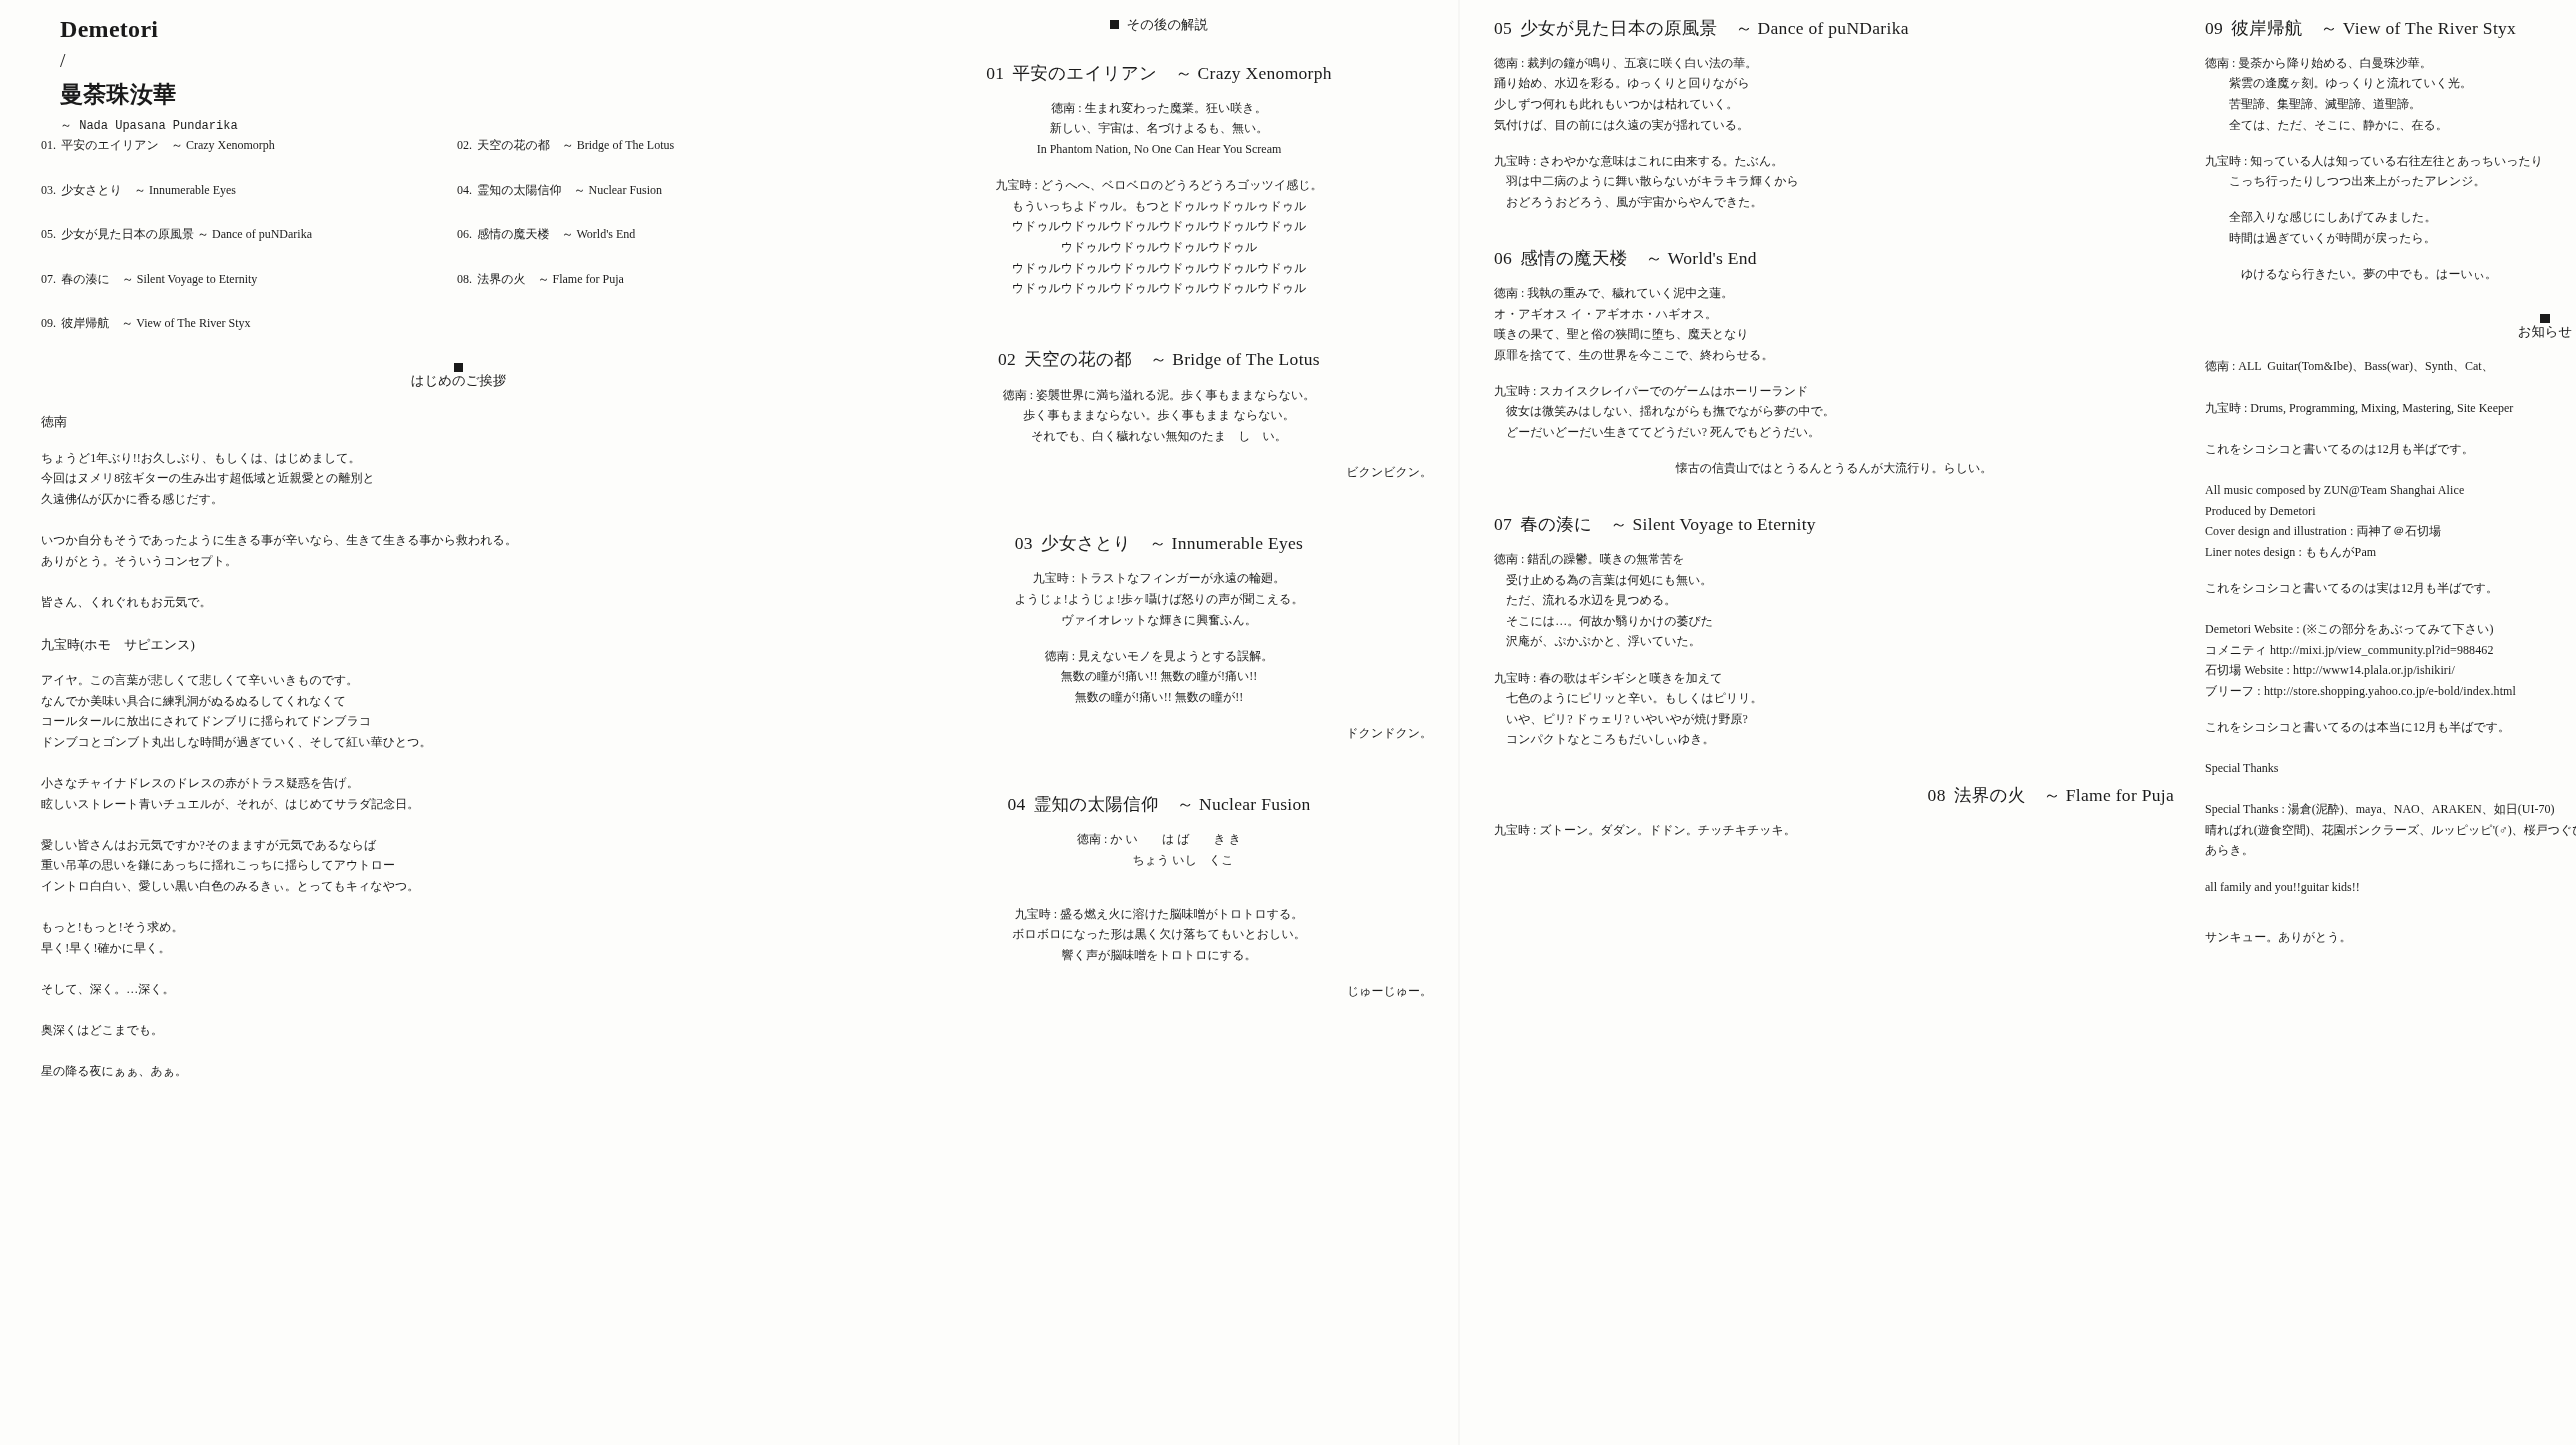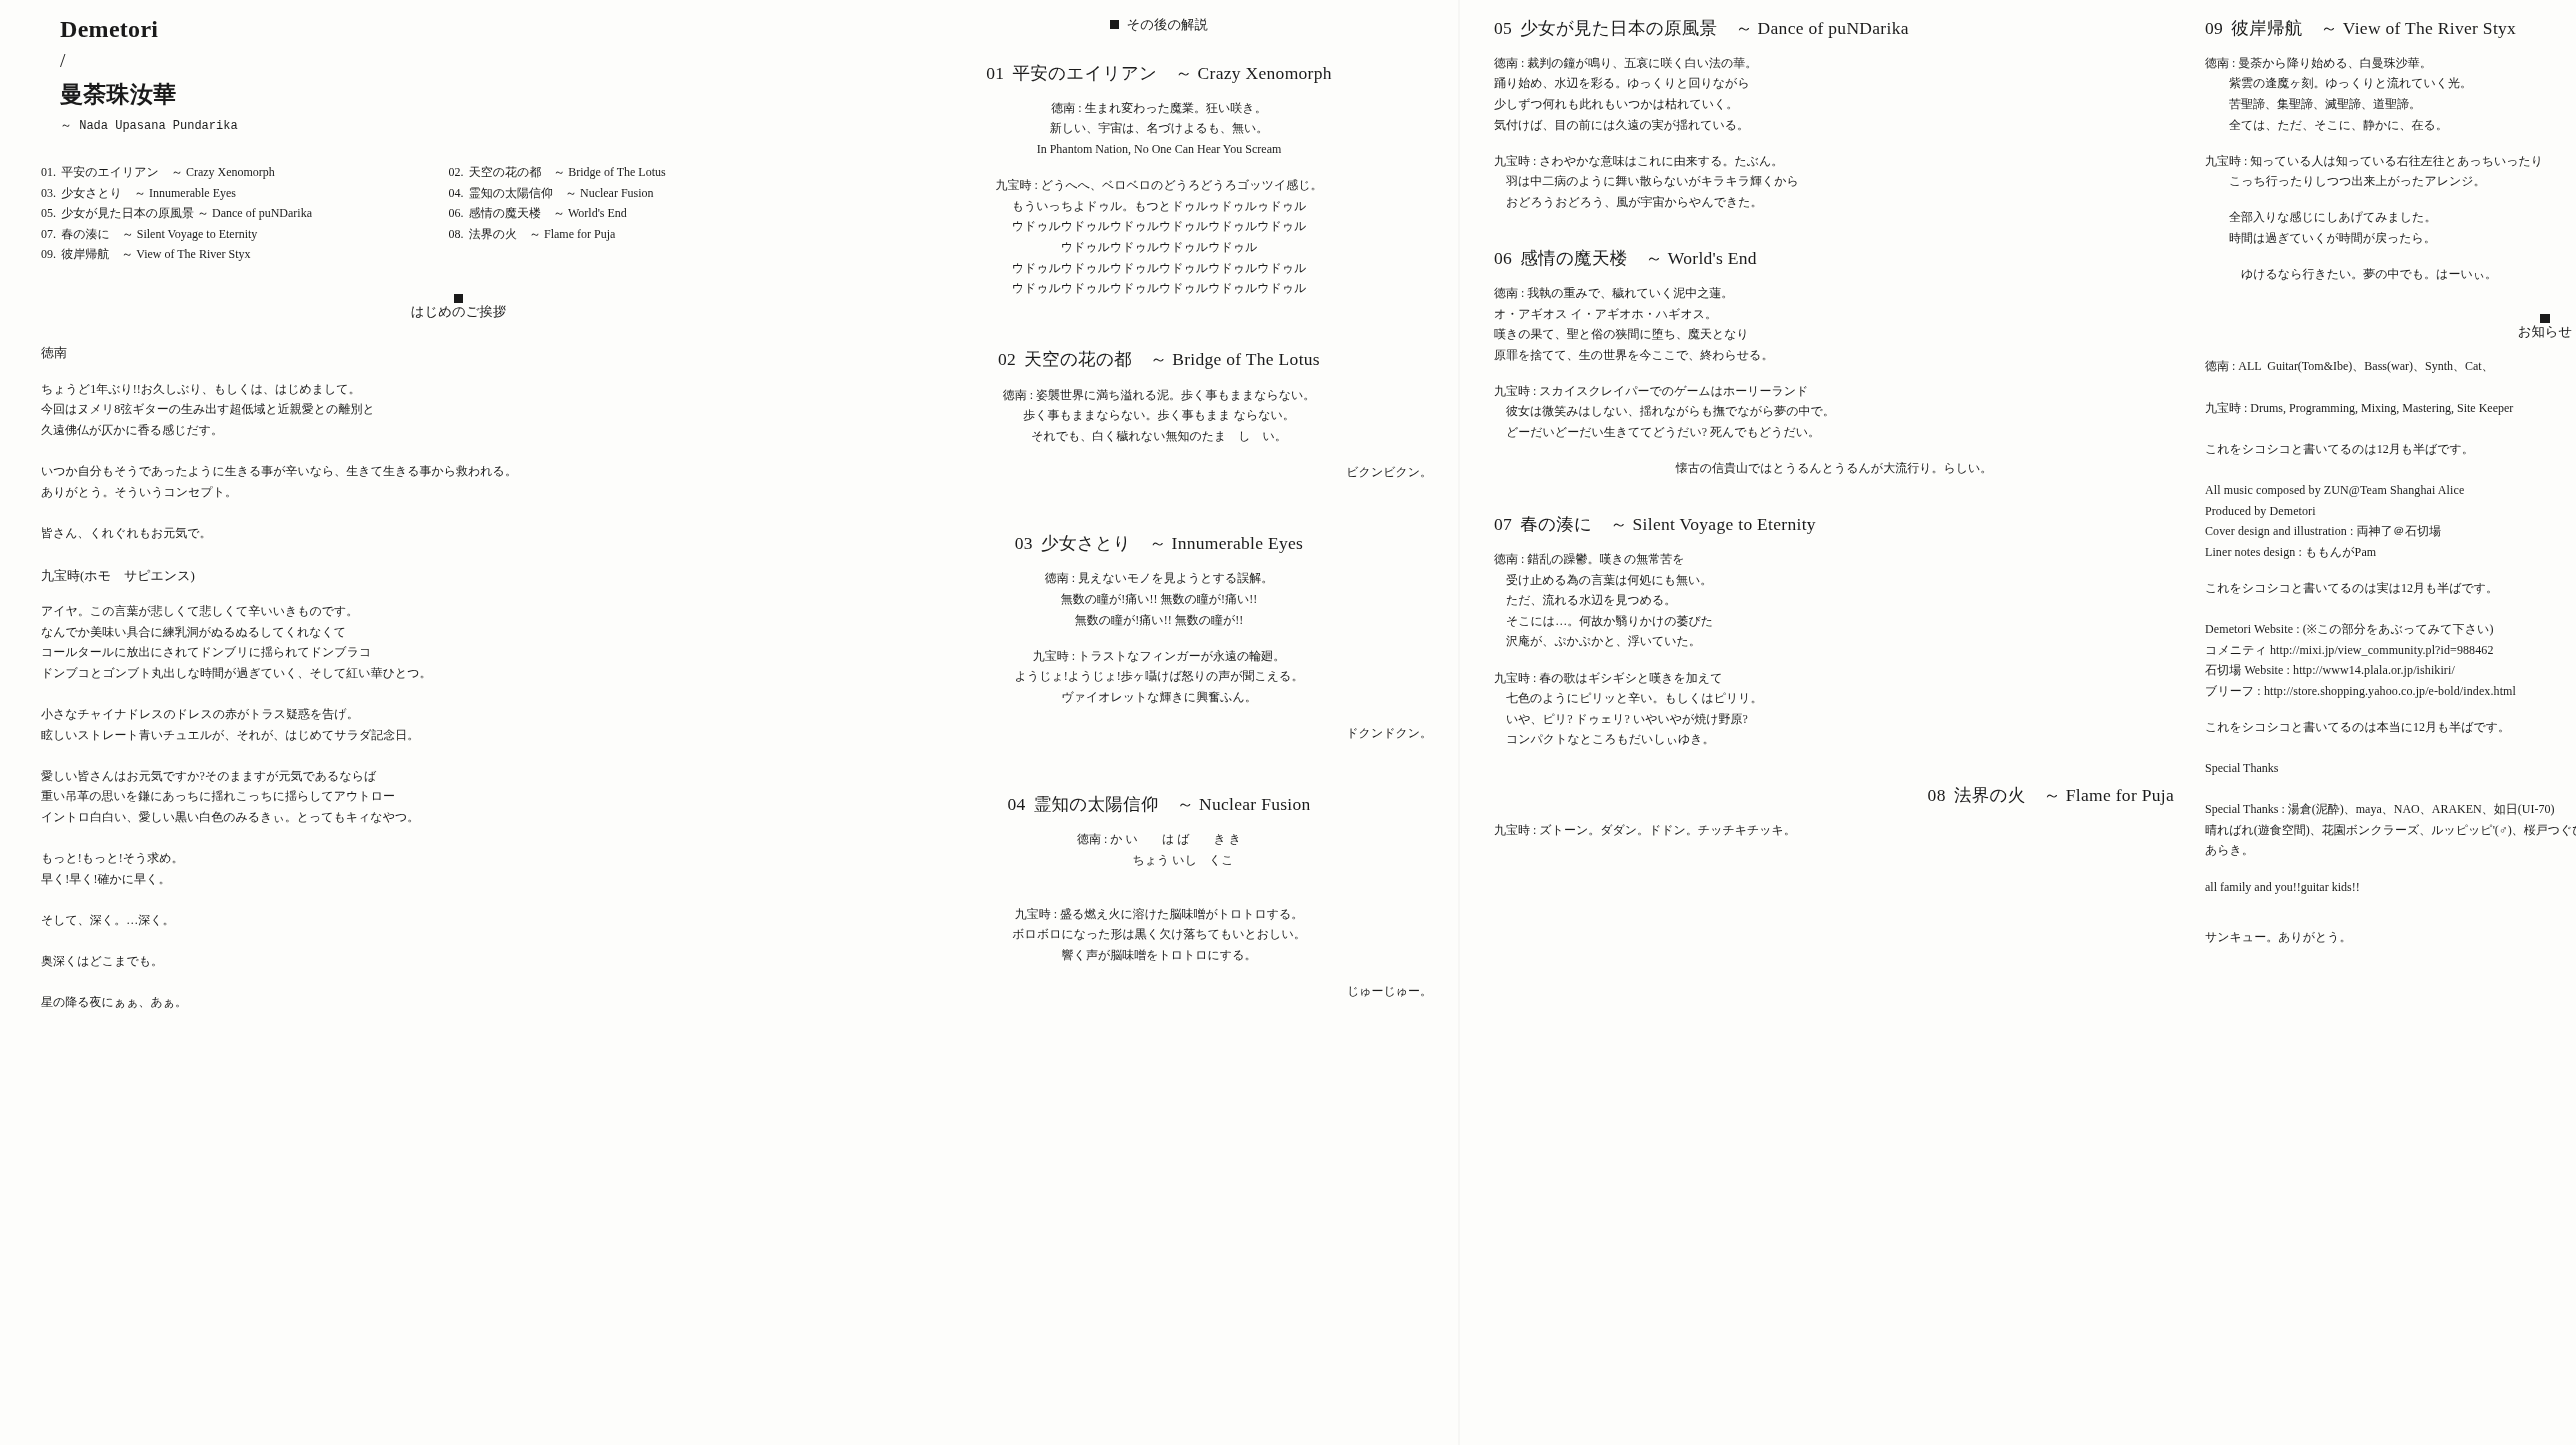--- a/index.html
+++ b/index.html
@@ -56,25 +56,26 @@
   .brand .kanji { font-size: 23px; font-weight: 700; }
   .brand .sub {
     font-size: 12px;
     font-weight: 400;
     letter-spacing: 0px;
     margin-left: 19px;
     font-family: Liberation Mono, monospace;
   }
 
   .tracklist {
-    margin-top: 28px;
+    margin-top: 1px;
     display: grid;
     grid-template-columns: 392px 392px;
     column-gap: 15.5px;
     row-gap: 0px;
+    gap: 24px;
   }
   .tracklist .tl-item {
     font-size: 12px;
     line-height: 20.6px;
     white-space: nowrap;
   }
   .tracklist .tl-item .no { margin-right: 5.2px; }
 
   .section-head {
     font-size: 13.4px;
@@ -264,26 +265,26 @@
     </div>
     <div class="lyric-block">徳南 : 姿襲世界に満ち溢れる泥。歩く事もままならない。
 歩く事もままならない。歩く事もまま ならない。
 それでも、白く穢れない無知のたま　し　い。</div>
     <div class="lyric-block" style="text-align:right;">ビクンビクン。</div>
     <div class="block-gap-l"></div>
 
     <div class="track-title">
       <span class="tnum">03</span><span>少女さとり　～ Innumerable Eyes</span>
     </div>
+    <div class="lyric-block">九宝時 : トラストなフィンガーが永遠の輪廻。
+ようじょ!ようじょ!歩ヶ囁けば怒りの声が聞こえる。
+ヴァイオレットな輝きに興奮ふん。</div>
     <div class="lyric-block">徳南 : 見えないモノを見ようとする誤解。
 無数の瞳が!痛い!! 無数の瞳が!痛い!!
 無数の瞳が!痛い!! 無数の瞳が!!</div>
-    <div class="lyric-block">九宝時 : トラストなフィンガーが永遠の輪廻。
-ようじょ!ようじょ!歩ヶ囁けば怒りの声が聞こえる。
-ヴァイオレットな輝きに興奮ふん。</div>
     <div class="lyric-block" style="text-align:right;">ドクンドクン。</div>
     <div class="block-gap-l"></div>
 
     <div class="track-title">
       <span class="tnum">04</span><span>霊知の太陽信仰　～ Nuclear Fusion</span>
     </div>
     <div class="lyric-block">徳南 : か い　　は ば　　き き
 　　　　ちょう いし　くこ</div>
     <div class="block-gap"></div>
     <div class="lyric-block">九宝時 : 盛る燃え火に溶けた脳味噌がトロトロする。

